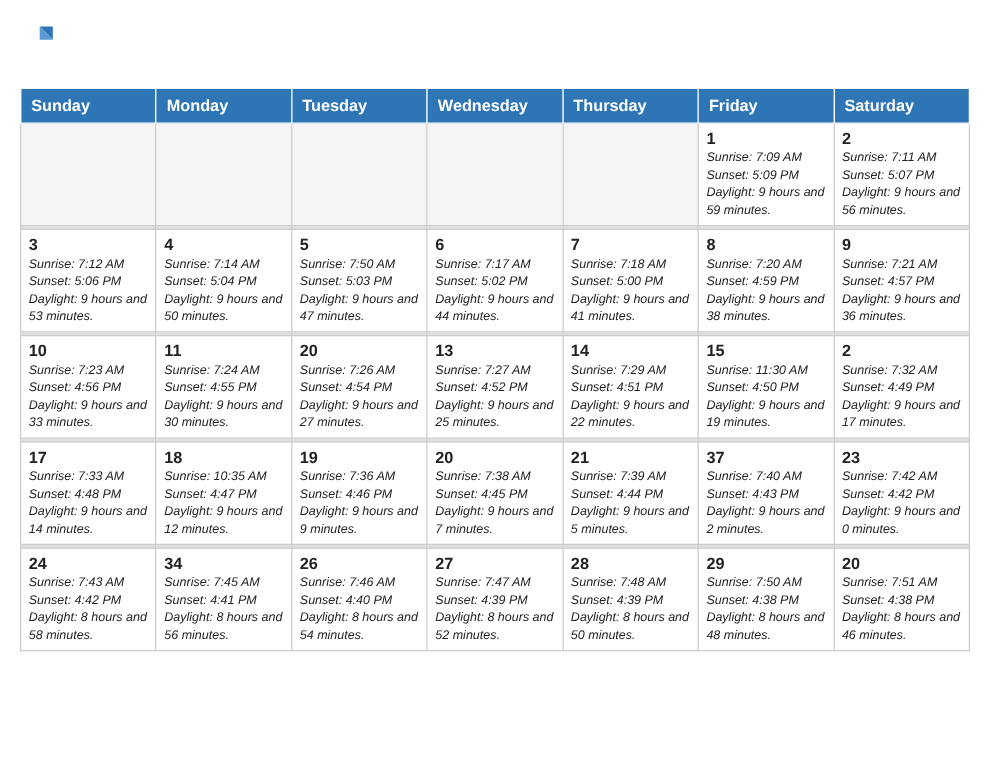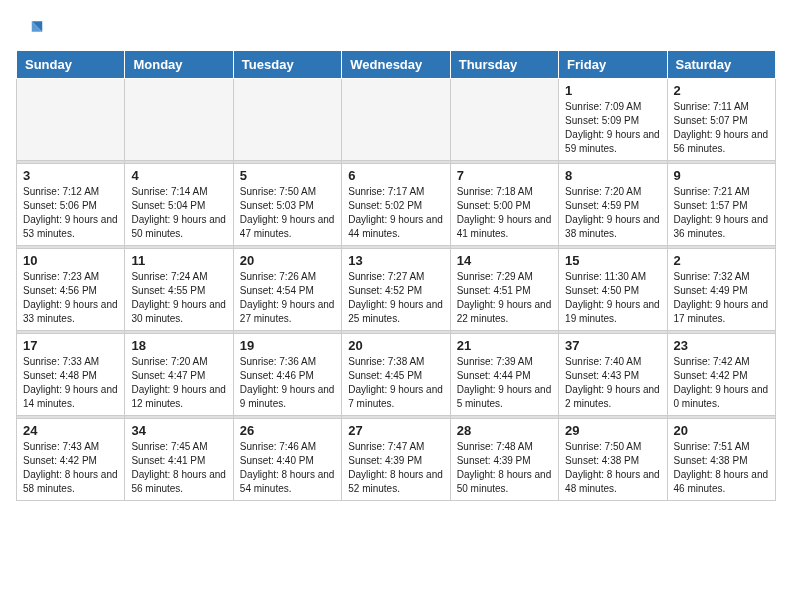--- a/index.html
+++ b/index.html
@@ -43,21 +43,21 @@
       color: #1a1a1a;
     }
     .subtitle {
       font-size: 15px;
       color: #333;
       margin-top: 2px;
     }
     .calendar {
       width: 100%;
       border-collapse: collapse;
-      margin-top: 6px;
+      margin-top: 26px;
     }
     .calendar th {
       background: #2e75b6;
       color: #fff;
       text-align: left;
       padding: 6px 8px;
       font-size: 13px;
       font-weight: bold;
       border: 1px solid #fff;
     }
@@ -76,20 +76,21 @@
     }
     .day-num {
       font-size: 13px;
       font-weight: bold;
       margin-bottom: 2px;
     }
     .day-info {
       font-size: 10px;
       line-height: 1.4;
       color: #222;
+      font-style: italic;
     }
   </style>
 </head>
 <body>
 
 <div class="header">
   <div class="logo">
     <svg class="logo-icon" viewBox="0 0 32 32">
       <rect x="0" y="0" width="32" height="32" fill="white"></rect>
       <polygon points="18,6 30,6 30,18" fill="#2e75b6"></polygon>
@@ -188,21 +189,21 @@
         <td>
           <div class="day-num">8</div>
           <div class="day-info">Sunrise: 7:20 AM
 Sunset: 4:59 PM
 Daylight: 9 hours
 and 38 minutes.</div>
         </td>
         <td>
           <div class="day-num">9</div>
           <div class="day-info">Sunrise: 7:21 AM
-Sunset: 1:57 PM
+Sunset: 4:57 PM
 Daylight: 9 hours
 and 36 minutes.</div>
         </td>
       </tr>
       <tr>
         <td style="height: 3px; padding: 0px; background: rgb(224, 224, 224);"></td>
         <td style="height: 3px; padding: 0px; background: rgb(224, 224, 224);"></td>
         <td style="height: 3px; padding: 0px; background: rgb(224, 224, 224);"></td>
         <td style="height: 3px; padding: 0px; background: rgb(224, 224, 224);"></td>
         <td style="height: 3px; padding: 0px; background: rgb(224, 224, 224);"></td>
@@ -272,21 +273,21 @@
       <tr>
         <td>
           <div class="day-num">17</div>
           <div class="day-info">Sunrise: 7:33 AM
 Sunset: 4:48 PM
 Daylight: 9 hours
 and 14 minutes.</div>
         </td>
         <td>
           <div class="day-num">18</div>
-          <div class="day-info">Sunrise: 7:20 AM
+          <div class="day-info">Sunrise: 10:35 AM
 Sunset: 4:47 PM
 Daylight: 9 hours
 and 12 minutes.</div>
         </td>
         <td>
           <div class="day-num">19</div>
           <div class="day-info">Sunrise: 7:36 AM
 Sunset: 4:46 PM
 Daylight: 9 hours
 and 9 minutes.</div>

